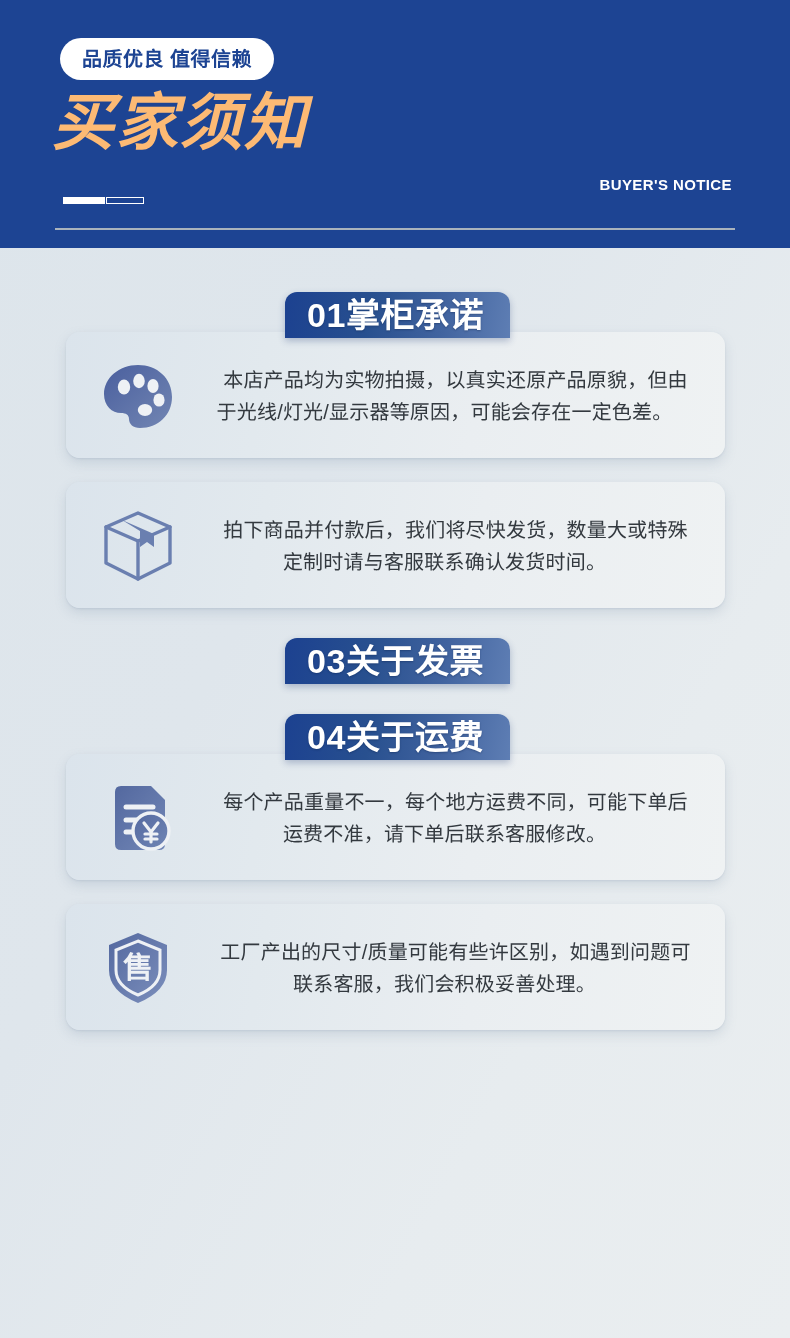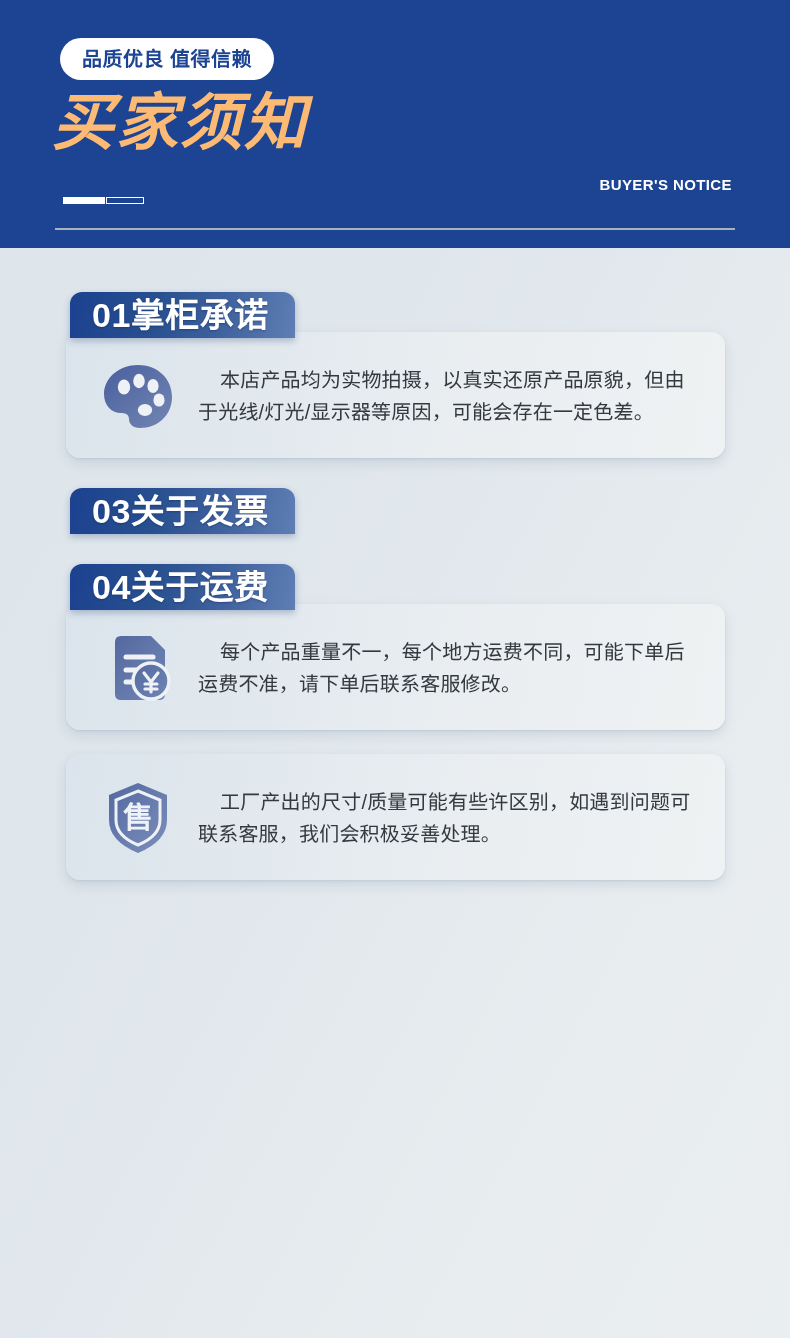--- a/index.html
+++ b/index.html
@@ -13,20 +13,21 @@
   body {
     font-family: "Liberation Sans", "DejaVu Sans", sans-serif;
     background: linear-gradient(118deg, #dde5eb 0%, #dfe6ec 38%, #e7ecef 72%, #eaeef0 100%);
     overflow: hidden;
   }
 
   .page {
     position: relative;
     width: 783px;
     height: 1338px;
+    text-align: center;
   }
 
   
   .header {
     position: relative;
     width: 790px;
     height: 248px;
     background: #1d4493;
     overflow: hidden;
   }
@@ -223,20 +224,33 @@
             <ellipse cx="58" cy="33" rx="5.6" ry="7.0" fill="#eef1f5"></ellipse>
             <ellipse cx="64" cy="47" rx="5.6" ry="6.6" fill="#eef1f5"></ellipse>
             <ellipse cx="50" cy="57" rx="7.2" ry="6.0" fill="#eef1f5"></ellipse>
           </svg>
         </div>
         <div class="sec-text">本店产品均为实物拍摄，以真实还原产品原貌，但由于光线/灯光/显示器等原因，可能会存在一定色差。</div>
       </div>
     </div>
 
     <div class="section">
+      <div class="sec-card">
+        <div class="sec-icon">
+          <svg width="86" height="86" viewBox="0 0 86 86">
+            <g fill="none" stroke="#6a7fb0" stroke-width="3.4" stroke-linejoin="round" stroke-linecap="round">
+              <path d="M43 10 L75 24 L75 60 L43 76 L11 60 L11 24 Z"></path>
+              <path d="M11 24 L43 38 L75 24"></path>
+              <path d="M43 38 L43 76"></path>
+            </g>
+            <path d="M27 17 L59 31 L59 44 L52 39 L45 44 L45 28 Z" fill="#6a7fb0"></path>
+          </svg>
+        </div>
+        <div class="sec-text">拍下商品并付款后，我们将尽快发货，数量大或特殊定制时请与客服联系确认发货时间。</div>
+      </div>
     </div>
 
     <div class="section">
       <div class="sec-tab">
         <span class="sec-tab-label">03关于发票</span>
       </div>
     </div>
 
     <div class="section">
       <div class="sec-tab">

